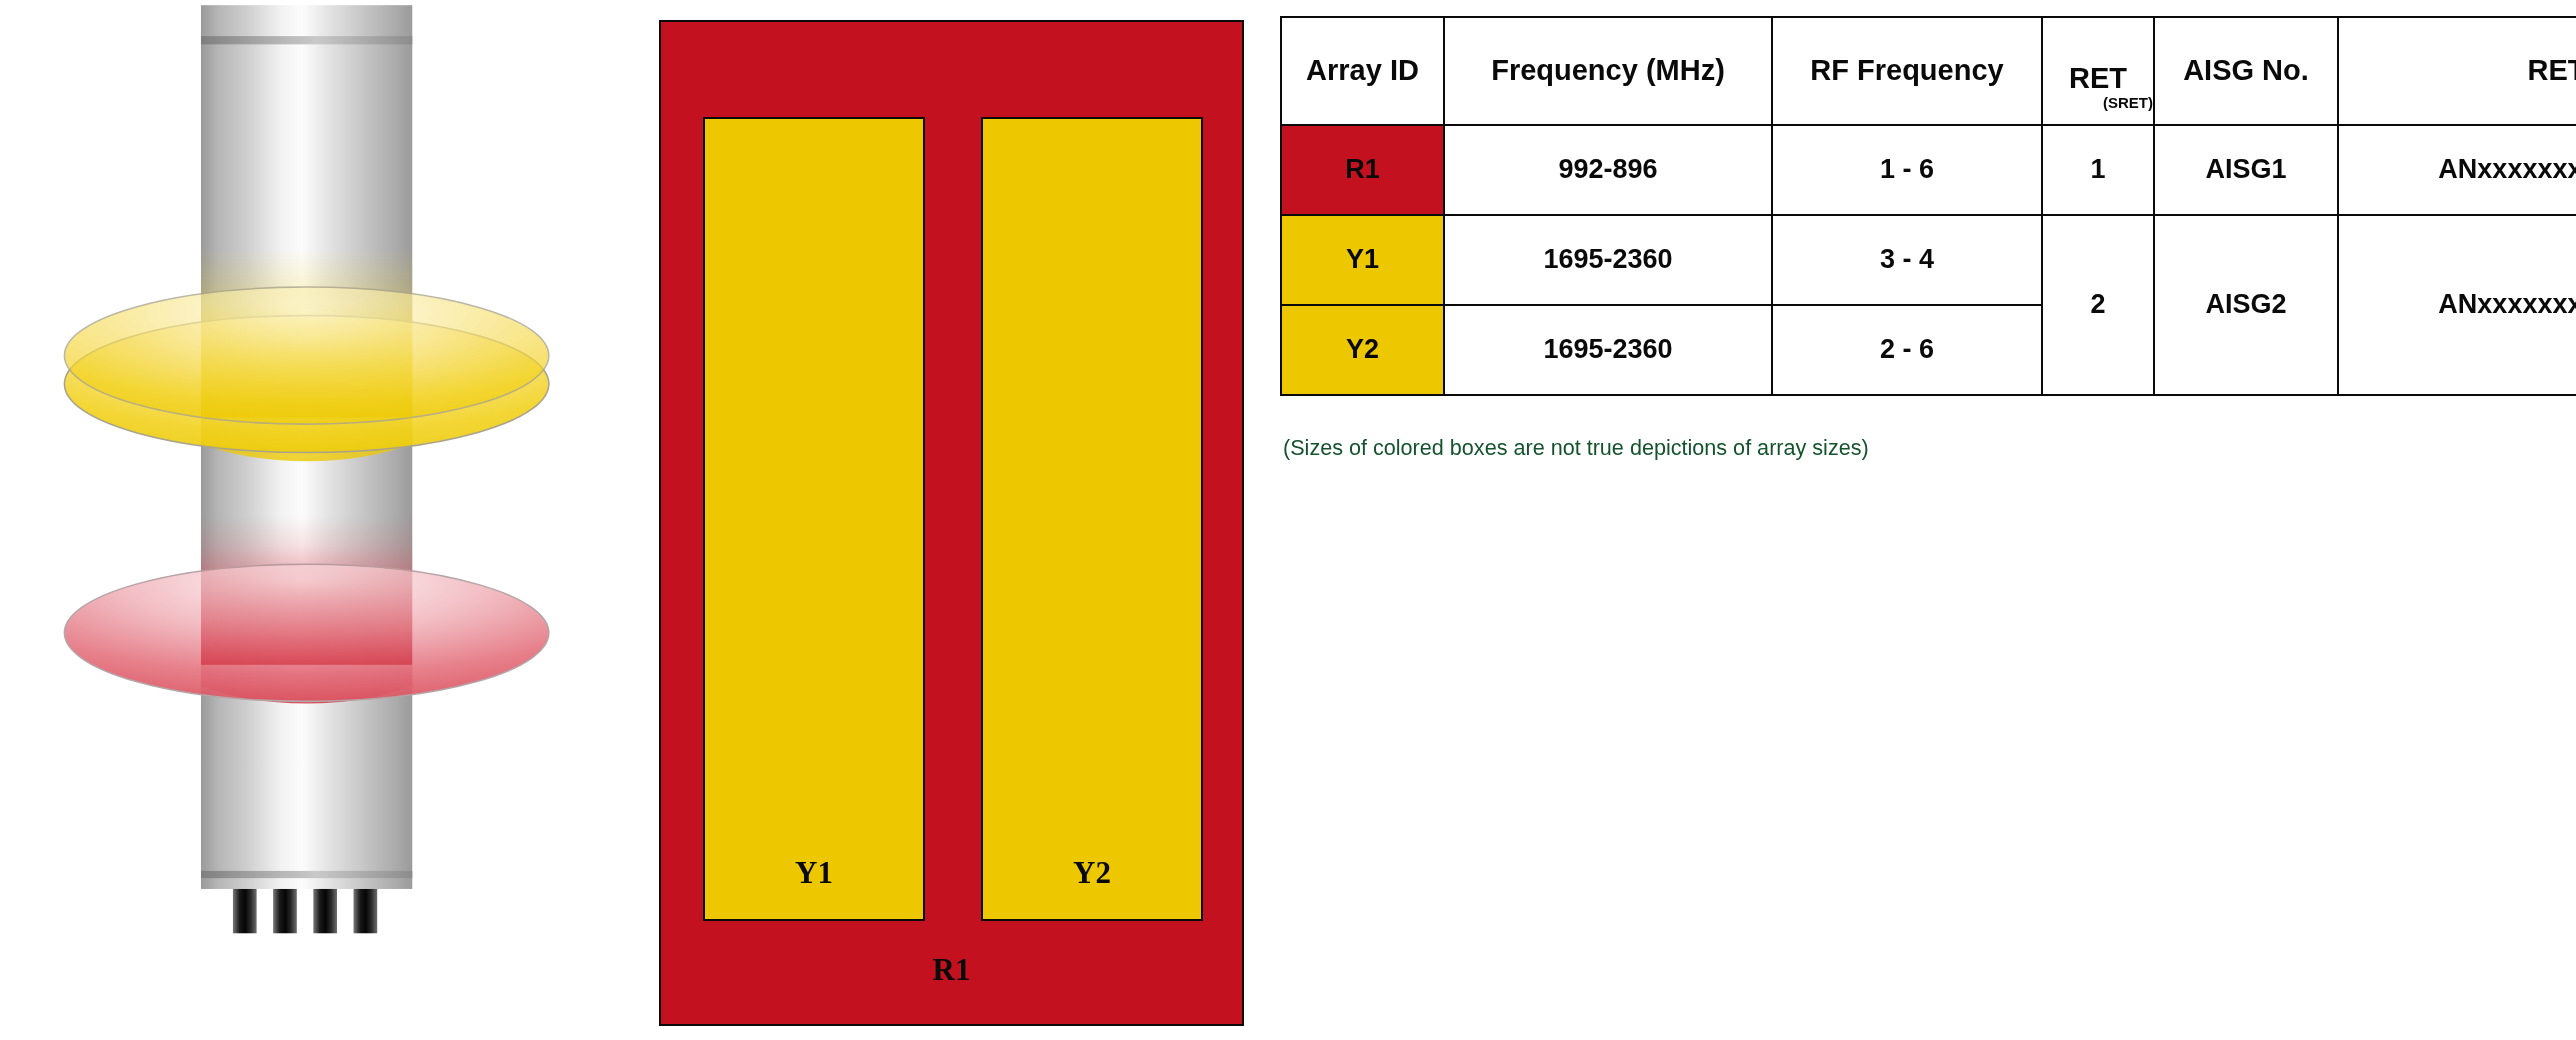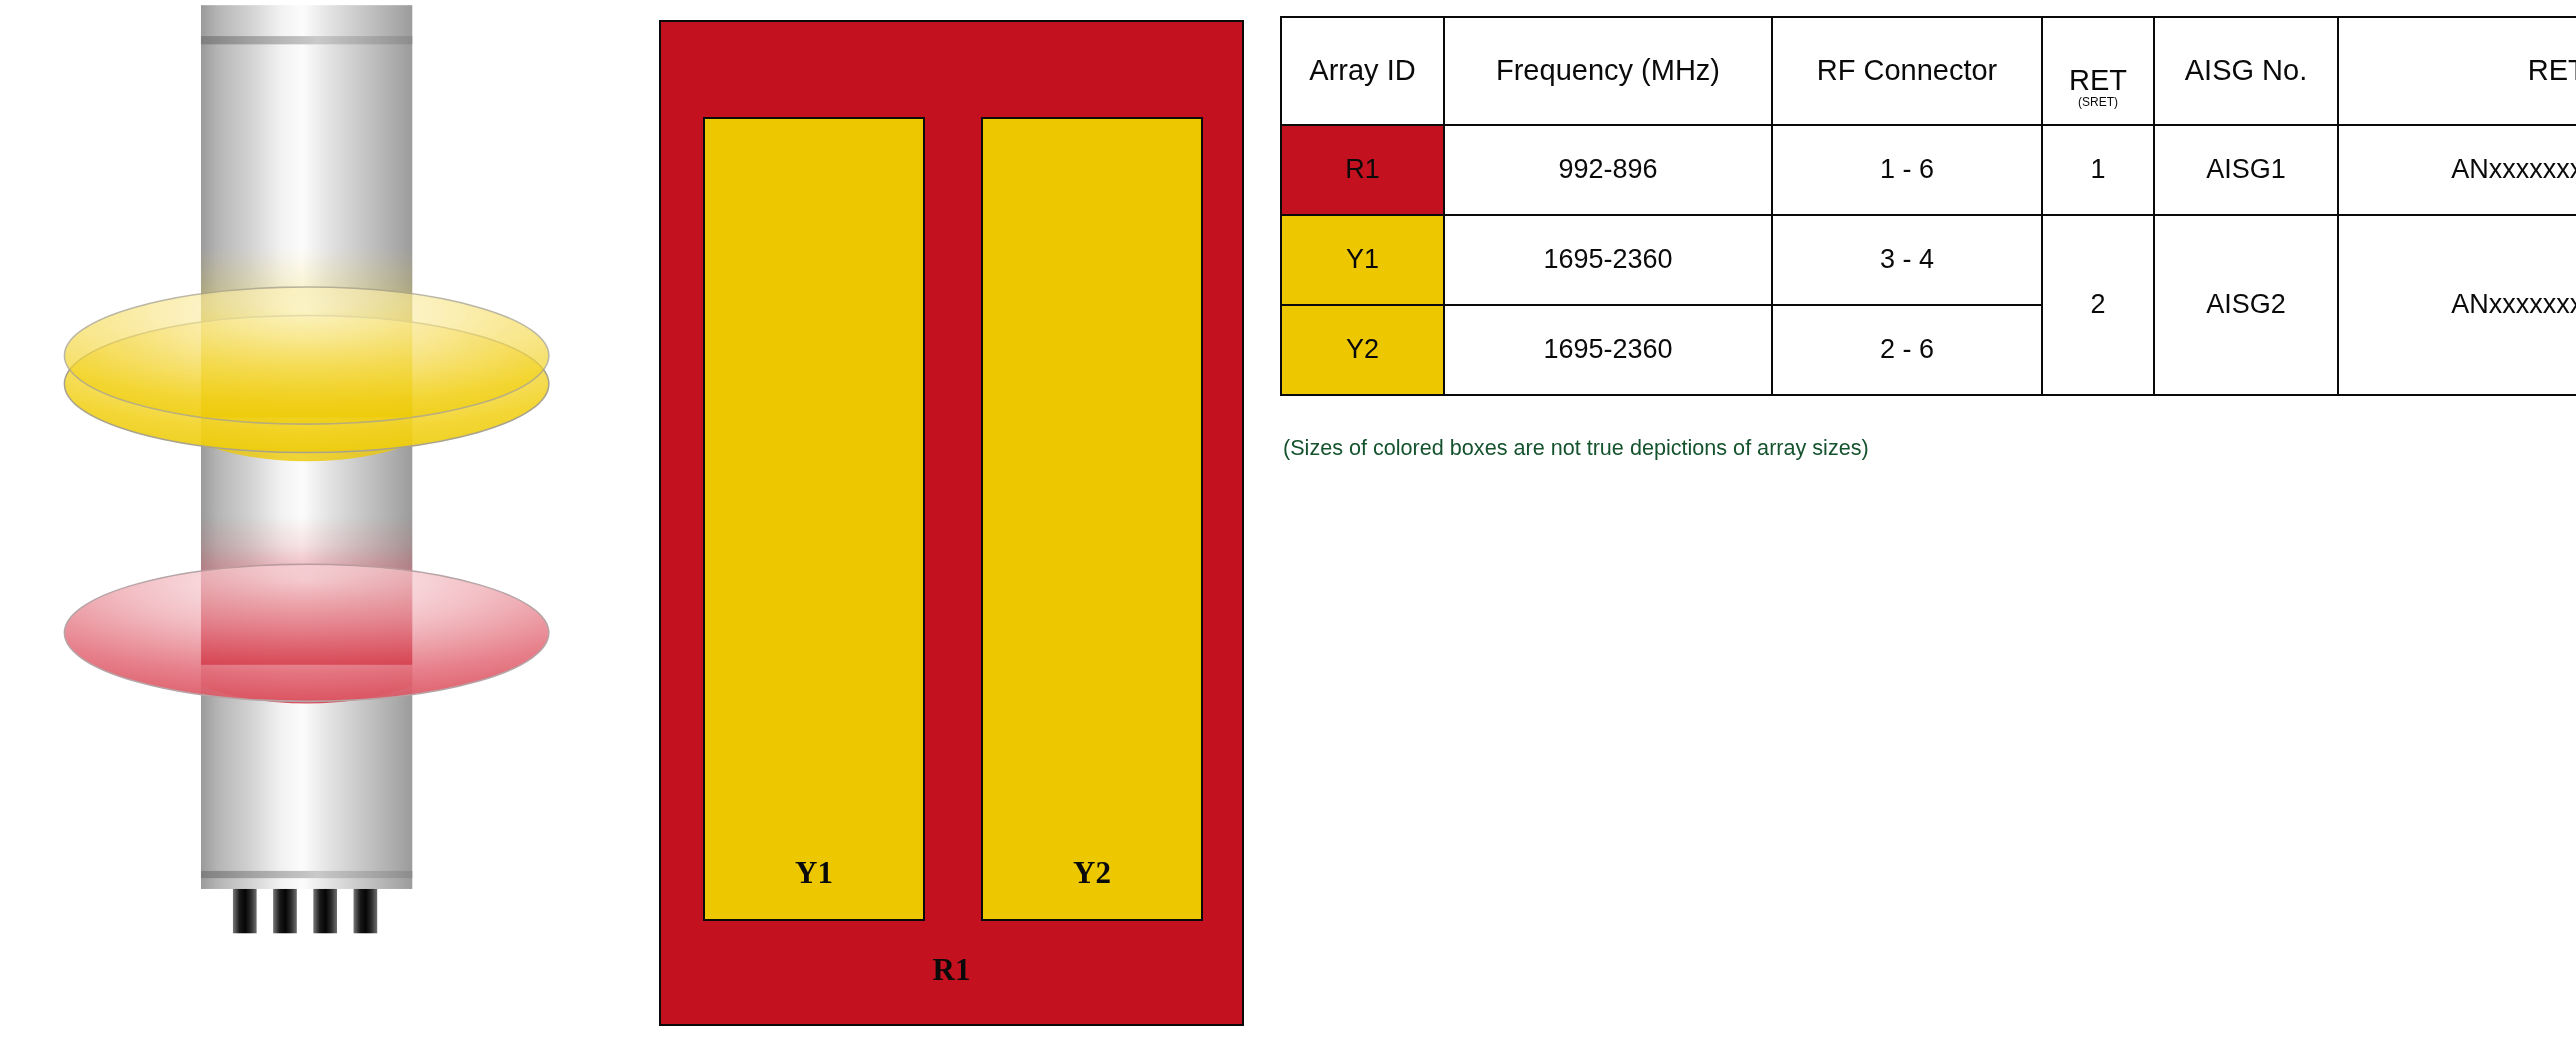--- a/index.html
+++ b/index.html
@@ -78,40 +78,40 @@
     table-layout: fixed;
     width: 1540px;
     background: #ffffff;
   }
   table.array-table td,
   table.array-table th {
     border: 2.6px solid #0a0a0a;
     text-align: center;
     vertical-align: middle;
     color: #0a0a0a;
-    font-weight: normal;
+    font-weight: bold;
     padding: 0;
   }
   table.array-table thead th {
     height: 106px;
     font-size: 29px;
   }
   table.array-table tbody td {
     height: 88px;
     font-size: 27px;
   }
   th.col-array-id   { width: 161px; }
   th.col-frequency  { width: 326px; }
   th.col-connector  { width: 268px; }
   th.col-ret        { width: 110px; }
   th.col-aisg       { width: 182px; }
   th.col-ret-uid    { width: 493px; }
 
   .ret-head-main { display: block; font-size: 29px; line-height: 1.02; margin-top: 34px; }
-  .ret-head-sub  { display: block; font-size: 12px; line-height: 1.1; margin-top: 1px;}
+  .ret-head-sub  { display: block; font-size: 15px; line-height: 1.1; margin-top: 1px; text-align: right;}
 
   td.cell-array-red    { background: #C4111F; font-size: 26px; }
   td.cell-array-yellow { background: #EDC800; font-size: 26px; }
 
   #table-footnote {
     position: absolute;
     left: 1283px;
     top: 435px;
     font-size: 21.6px;
     color: #14532d;
@@ -210,21 +210,21 @@
   </div>
   <div id="array-panel-label-r1">R1</div>
 </div>
 
 <div id="array-table-wrap">
   <table class="array-table">
     <thead>
       <tr>
         <th class="col-array-id">Array ID</th>
         <th class="col-frequency">Frequency (MHz)</th>
-        <th class="col-connector">RF Connector</th>
+        <th class="col-connector">RF Frequency</th>
         <th class="col-ret">
           <span class="ret-head-main">RET</span>
           <span class="ret-head-sub">(SRET)</span>
         </th>
         <th class="col-aisg">AISG No.</th>
         <th class="col-ret-uid">RET UID</th>
       </tr>
     </thead>
     <tbody>
       <tr>

